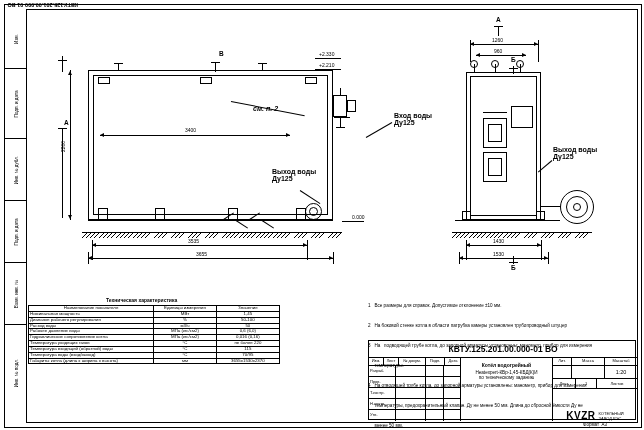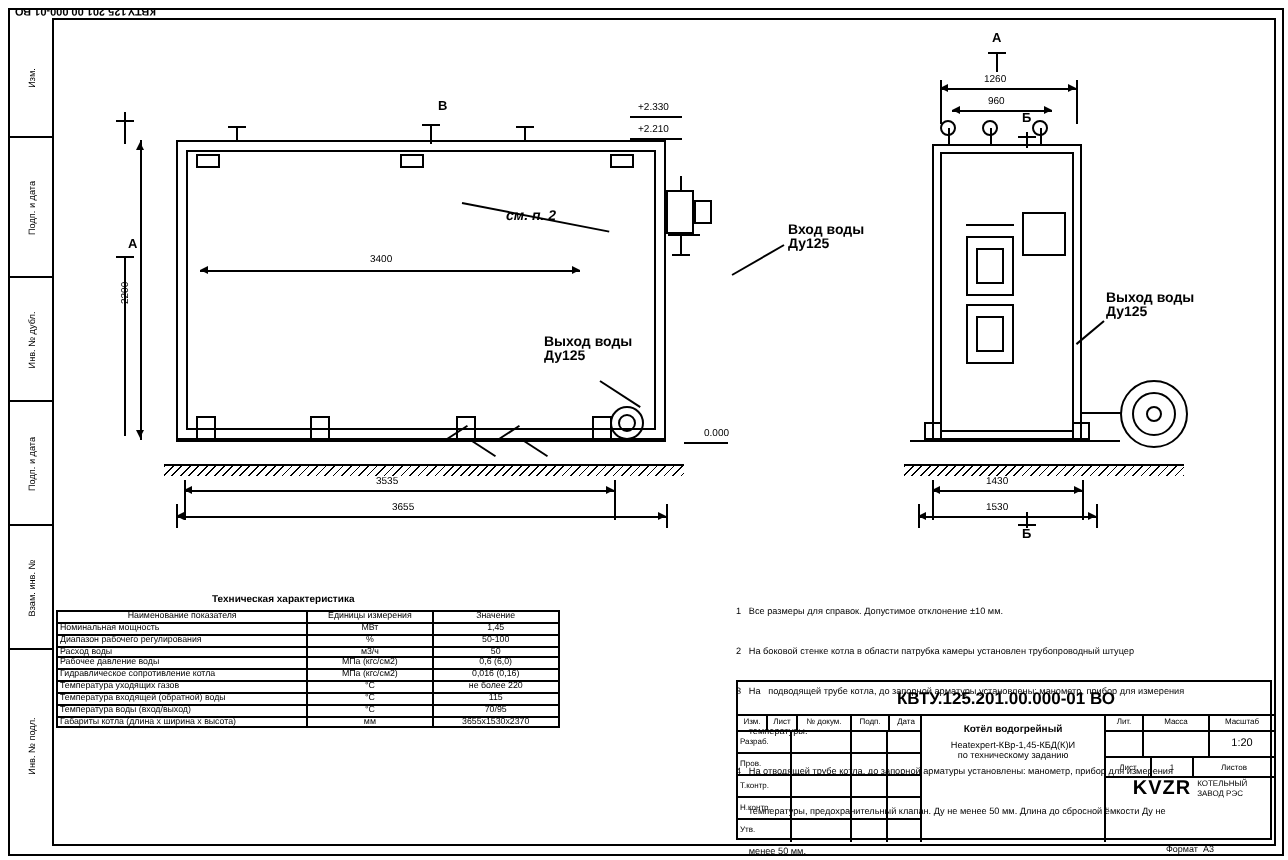--- a/index.html
+++ b/index.html
@@ -349,21 +349,21 @@
         <div style="flex:0 0 22px;border-right:1px solid #000;display:flex;align-items:center;justify-content:center;">
           <span class="small">Лист</span>
         </div>
         <div style="flex:0 0 20px;border-right:1px solid #000;display:flex;align-items:center;justify-content:center;">
           <span class="small">1</span>
         </div>
         <div style="flex:1;display:flex;align-items:center;justify-content:center;">
           <span class="small">Листов</span>
         </div>
       </div>
-      <div style="position:absolute;left:0;top:31px;width:84px;height:32px;display:flex;align-items:flex-start;justify-content:center;gap:3px;">
+      <div style="position:absolute;left:0;top:31px;width:84px;height:32px;display:flex;align-items:flex-end;justify-content:center;gap:3px;">
         <span class="logo">KVZR</span>
         <span style="display:inline-block;text-align:left;">
           <span class="small" style="display:block;">КОТЕЛЬНЫЙ</span>
           <span class="small" style="display:block;">ЗАВОД РЭС</span>
         </span>
       </div>
     </div>
   </div>
 
   <div class="txt" style="left:583px;top:422px;font-size:4.5px;">Формат  А3</div>

